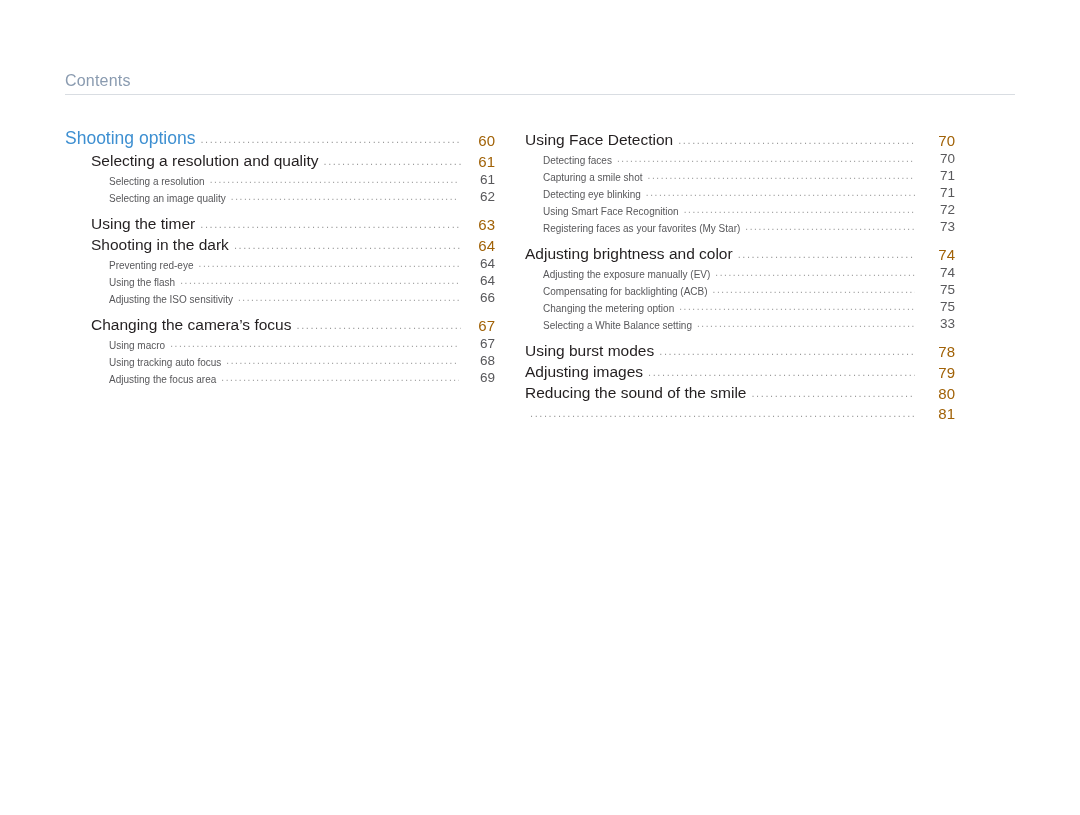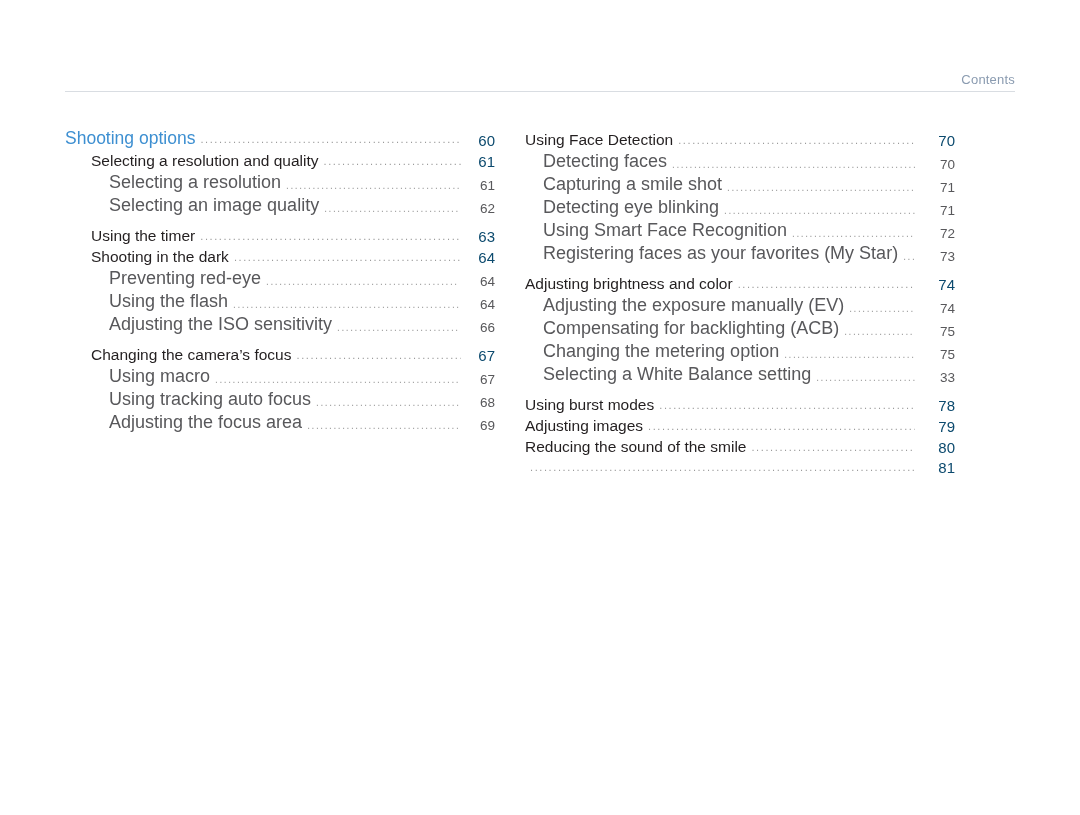--- a/index.html
+++ b/index.html
@@ -21,25 +21,24 @@
     width: 1080px;
     height: 815px;
   }
   .header {
     position: absolute;
     left: 65px;
     top: 72px;
     width: 950px;
   }
   .header-label {
-    font-size: 13px;
+    font-size: 16px;
     color: #8a9bb0;
     letter-spacing: 0.2px;
     padding-bottom: 4px;
-    text-align: right;
   }
   .header-rule {
     border-bottom: 1px solid #d9dde2;
     width: 950px;
   }
   .columns {
     position: absolute;
     left: 0;
     top: 128px;
     width: 1080px;
@@ -68,21 +67,21 @@
     font-size: 11px;
     letter-spacing: 1.6px;
     line-height: 1;
     position: relative;
     bottom: 3px;
     padding: 0 5px;
   }
   .toc-page {
     flex: 0 0 auto;
     text-align: right;
-    color: #0c4a6e;
+    color: #a16207;
   }
 
   
   .lvl1 {
     margin-top: 0;
     margin-bottom: 2px;
   }
   .lvl1 .toc-title {
     font-size: 17.5px;
     color: #3d8fd1;
@@ -106,21 +105,21 @@
     font-size: 15px;
     width: 34px;
   }
 
   
   .lvl3 {
     margin-top: 2px;
     padding-left: 44px;
   }
   .lvl3 .toc-title {
-    font-size: 18px;
+    font-size: 10px;
     color: #58585b;
   }
   .lvl3 .toc-page {
     font-size: 13.5px;
     color: #58585b;
     width: 36px;
   }
   .lvl3 .toc-dots { bottom: 2px; font-size: 10px; }
 
   

